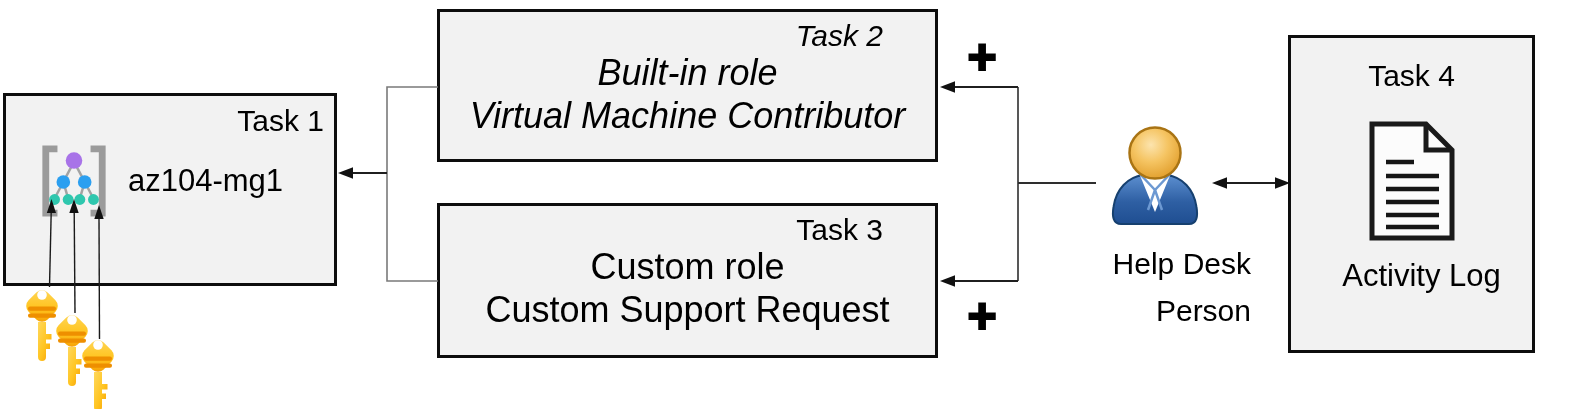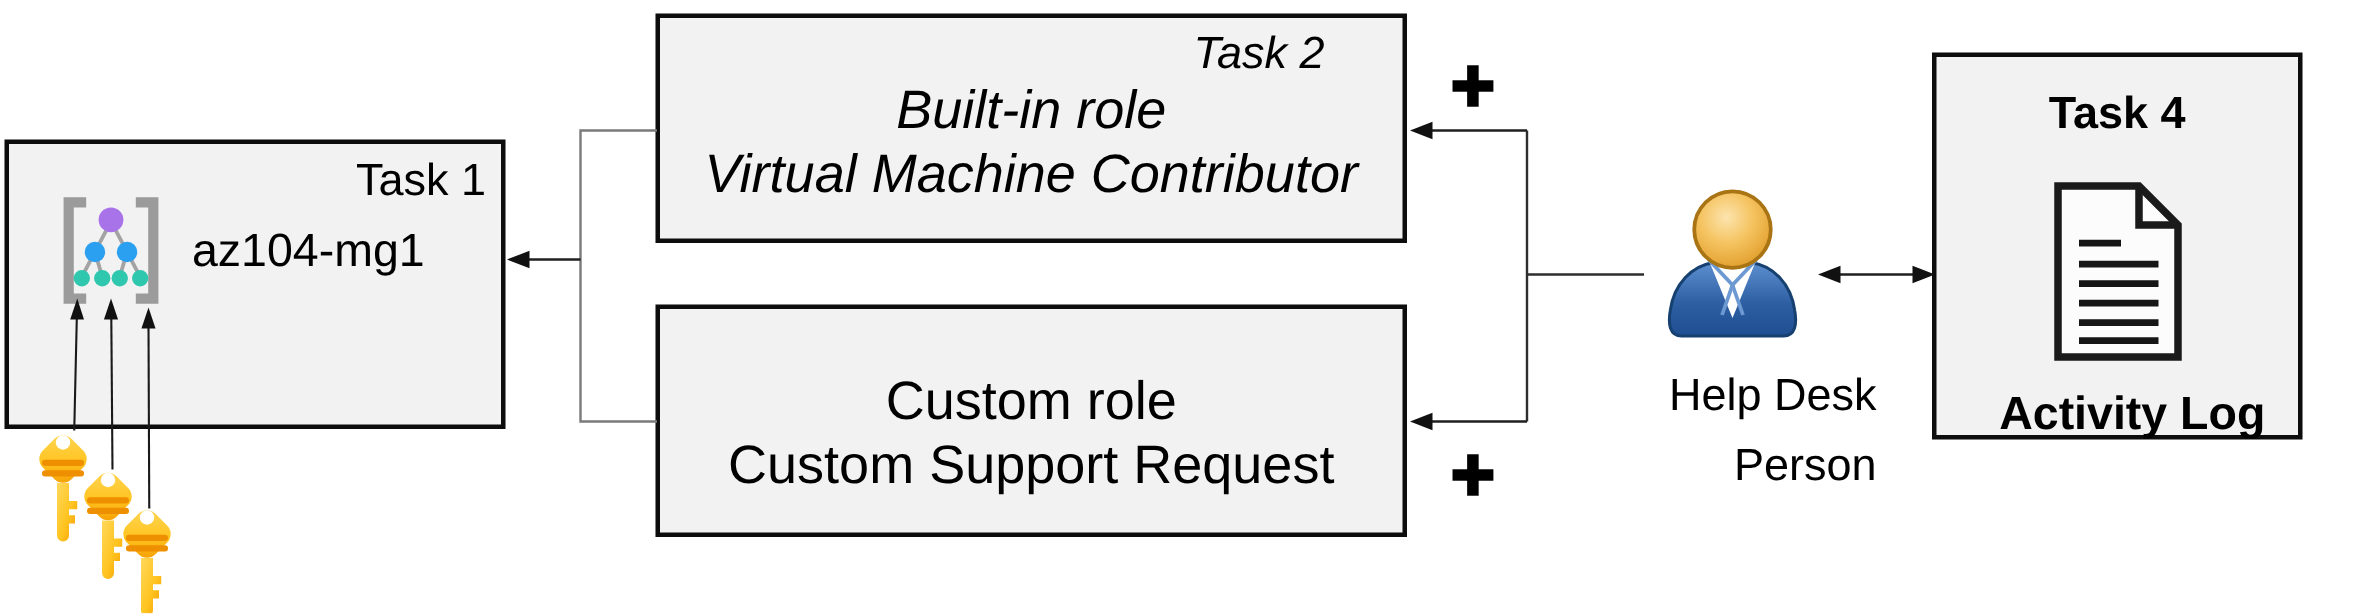--- a/index.html
+++ b/index.html
@@ -8,21 +8,21 @@
     font-family:"Liberation Sans", sans-serif;color:#000;
   }
   .box{
     position:absolute;background:#f2f2f2;border:3px solid #0d0d0d;box-sizing:border-box;z-index:1;
   }
   .box-title{position:absolute;font-size:30px;line-height:32px;white-space:nowrap;}
   .t1-title{top:9px;right:10px;}
   .t23-title{top:8px;right:52px;}
   .t4-title{top:22px;left:0;right:0;text-align:center;}
   .box-lines{position:absolute;left:0;right:0;top:39px;text-align:center;font-size:36px;line-height:43px;}
-  .t1-content{position:absolute;left:32px;top:32px;display:flex;align-items:center;}
+  .t1-content{position:absolute;left:32px;top:46px;display:flex;align-items:center;}
   .t1-label{font-size:31px;margin-left:18px;white-space:nowrap;}
   .t4-icon{position:absolute;top:82px;left:50%;transform:translateX(-50%);}
   .t4-label{position:absolute;left:0;right:0;top:221px;text-align:center;font-size:31px;line-height:34px;padding-left:20px;}
   .person-icon{position:absolute;left:1108px;top:126px;z-index:1;}
   .person-label{
     position:absolute;left:1051px;top:240px;width:200px;text-align:right;
     font-size:30px;line-height:47px;z-index:1;
   }
   .plus{
     position:absolute;width:52px;text-align:center;font-size:50px;line-height:50px;
@@ -66,27 +66,28 @@
 
   <div class="box" style="left:437px;top:9px;width:501px;height:153px;font-style:italic;">
     <div class="box-title t23-title">Task 2</div>
     <div class="box-lines">
       <div>Built-in role</div>
       <div>Virtual Machine Contributor</div>
     </div>
   </div>
 
   <div class="box" style="left:437px;top:203px;width:501px;height:155px;">
+    <div class="box-title t23-title">Task 3</div>
     <div class="box-lines">
       <div>Custom role</div>
       <div>Custom Support Request</div>
     </div>
   </div>
 
-  <div class="box" style="left:1288px;top:35px;width:247px;height:258px;font-weight:bold;">
+  <div class="box" style="left:1288px;top:35px;width:247px;height:318px;">
     <div class="box-title t4-title">Task 4</div>
     <div class="t4-icon">
       <svg width="92" height="122" viewBox="0 0 92 122">
         <path d="M6 4 H60 L86 30 V118 H6 Z" fill="#fcfcfc" stroke="#1a1a1a" stroke-width="5"></path>
         <path d="M60 4 V30 H86" fill="none" stroke="#1a1a1a" stroke-width="5"></path>
         <g stroke="#161616" stroke-width="4.5">
           <line x1="20" y1="42" x2="48" y2="42"></line>
           <line x1="20" y1="56" x2="73" y2="56"></line>
           <line x1="20" y1="69" x2="73" y2="69"></line>
           <line x1="20" y1="82" x2="73" y2="82"></line>

